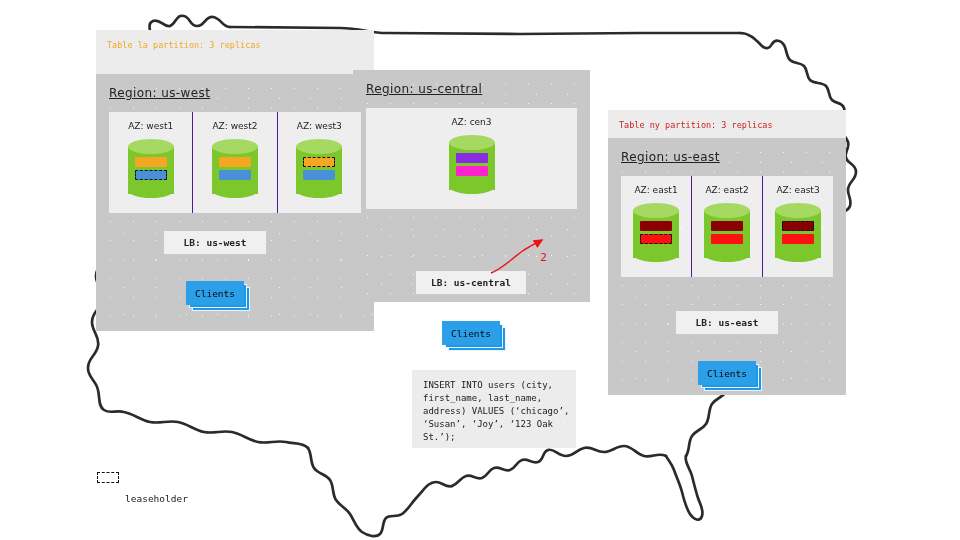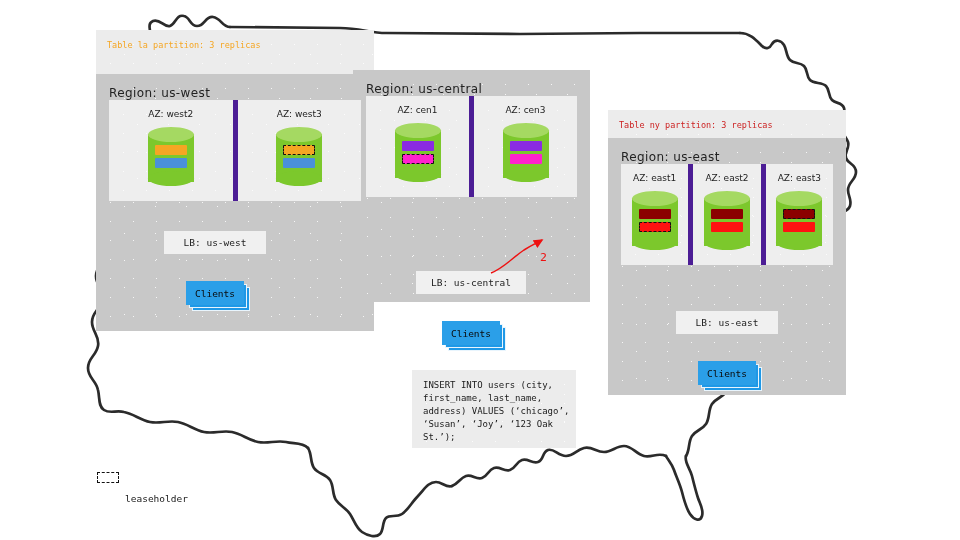--- a/index.html
+++ b/index.html
@@ -29,34 +29,35 @@
     background-position:3px 5px, 13px 11px;
     opacity:.85;
   }
   .head-line{font-size:8.5px;line-height:13px;white-space:pre;position:relative;z-index:2;}
 
   .panel-body{
     background:#c8c8c8;position:relative;box-sizing:border-box;
   }
   .region-title{
     position:relative;z-index:2;
-    font-size:12px;color:#222;padding:12px 0 0 13px;white-space:pre;
+    font-size:12px;color:#222;padding:12px 0 12px 13px;white-space:pre;
     font-family:"DejaVu Sans","Liberation Sans",sans-serif;
     letter-spacing:.4px;
+    text-decoration:underline;
   }
   .az-wrap{
     position:relative;z-index:2;
     background:#eeeeee;display:flex;margin:0 13px;
     box-sizing:border-box;
   }
   .az{
     position:relative;flex:1;text-align:center;padding:9px 0 12px 0;
     box-sizing:border-box;
   }
-  .az + .az{border-left:5px solid #4c1d95;}
+  .az + .az{border-left:1px solid #4c1d95;}
   .az-label{
     font-size:9px;color:#222;margin-bottom:8px;white-space:pre;position:relative;z-index:2;
     font-family:"DejaVu Sans","Liberation Sans",sans-serif;
   }
 
   
   .cyl{position:relative;margin:0 auto;width:46px;height:62px;}
   .cyl .side{
     position:absolute;left:0;top:7px;width:46px;height:48px;background:#7cc82c;
   }
@@ -74,20 +75,21 @@
     border:1.6px solid transparent;border-radius:1px;
   }
   .band.lease{border:1.6px dashed #111;}
 
   
   .lb{
     position:absolute;z-index:6;background:#f0f0f0;
     font-size:9.5px;color:#222;text-align:center;
     padding:6px 12px;white-space:pre;box-sizing:border-box;
     font-family:"DejaVu Sans Mono","Liberation Mono",monospace;
+    font-weight:bold;
   }
 
   
   .clients{position:absolute;z-index:6;width:58px;height:24px;}
   .clients i{position:absolute;display:block;background:#1f98e6;border:1px solid #e9f5fd;box-sizing:border-box;}
   .clients i.s3{left:6px;top:6px;width:58px;height:24px;}
   .clients i.s2{left:3px;top:3px;width:58px;height:24px;}
   .clients i.s1{left:0;top:0;width:58px;height:24px;background:#2b9fe8;border:none;}
   .clients span{
     position:absolute;left:0;top:0;width:58px;height:24px;
@@ -284,20 +286,33 @@
   <div class="panel" style="left:96px;top:30px;width:278px;">
     <div class="panel-head" style="height:44px;">
       <div class="speck"></div>
       <div class="head-line" style="color: rgb(245, 166, 35);">Table la partition: 3 replicas</div>
     </div>
     <div class="panel-body" style="height:257px;">
       <div class="speck"></div>
       <div class="region-title">Region: us-west</div>
       <div class="az-wrap">
 
+        <div class="az">
+          <div class="speck"></div>
+          <div class="az-label">AZ: west1</div>
+          <div class="cyl">
+            <div class="side"></div>
+            <div class="bottom"></div>
+            <div class="top"></div>
+            <div class="bands">
+              <div class="band" style="background: rgb(245, 166, 35);"></div>
+              <div class="band lease" style="background: rgb(74, 144, 217);"></div>
+            </div>
+          </div>
+        </div>
 
         <div class="az">
           <div class="speck"></div>
           <div class="az-label">AZ: west2</div>
           <div class="cyl">
             <div class="side"></div>
             <div class="bottom"></div>
             <div class="top"></div>
             <div class="bands">
               <div class="band" style="background: rgb(245, 166, 35);"></div>
@@ -330,33 +345,20 @@
     <i class="s1"></i>
     <span>Clients</span>
   </div>
 
   <div class="panel" style="left:353px;top:70px;width:237px;">
     <div class="panel-body" style="height:232px;">
       <div class="speck"></div>
       <div class="region-title">Region: us-central</div>
       <div class="az-wrap">
 
-        <div class="az">
-          <div class="speck"></div>
-          <div class="az-label">AZ: cen1</div>
-          <div class="cyl">
-            <div class="side"></div>
-            <div class="bottom"></div>
-            <div class="top"></div>
-            <div class="bands">
-              <div class="band" style="background: rgb(138, 43, 226);"></div>
-              <div class="band lease" style="background: rgb(255, 34, 204);"></div>
-            </div>
-          </div>
-        </div>
 
 
         <div class="az">
           <div class="speck"></div>
           <div class="az-label">AZ: cen3</div>
           <div class="cyl">
             <div class="side"></div>
             <div class="bottom"></div>
             <div class="top"></div>
             <div class="bands">

